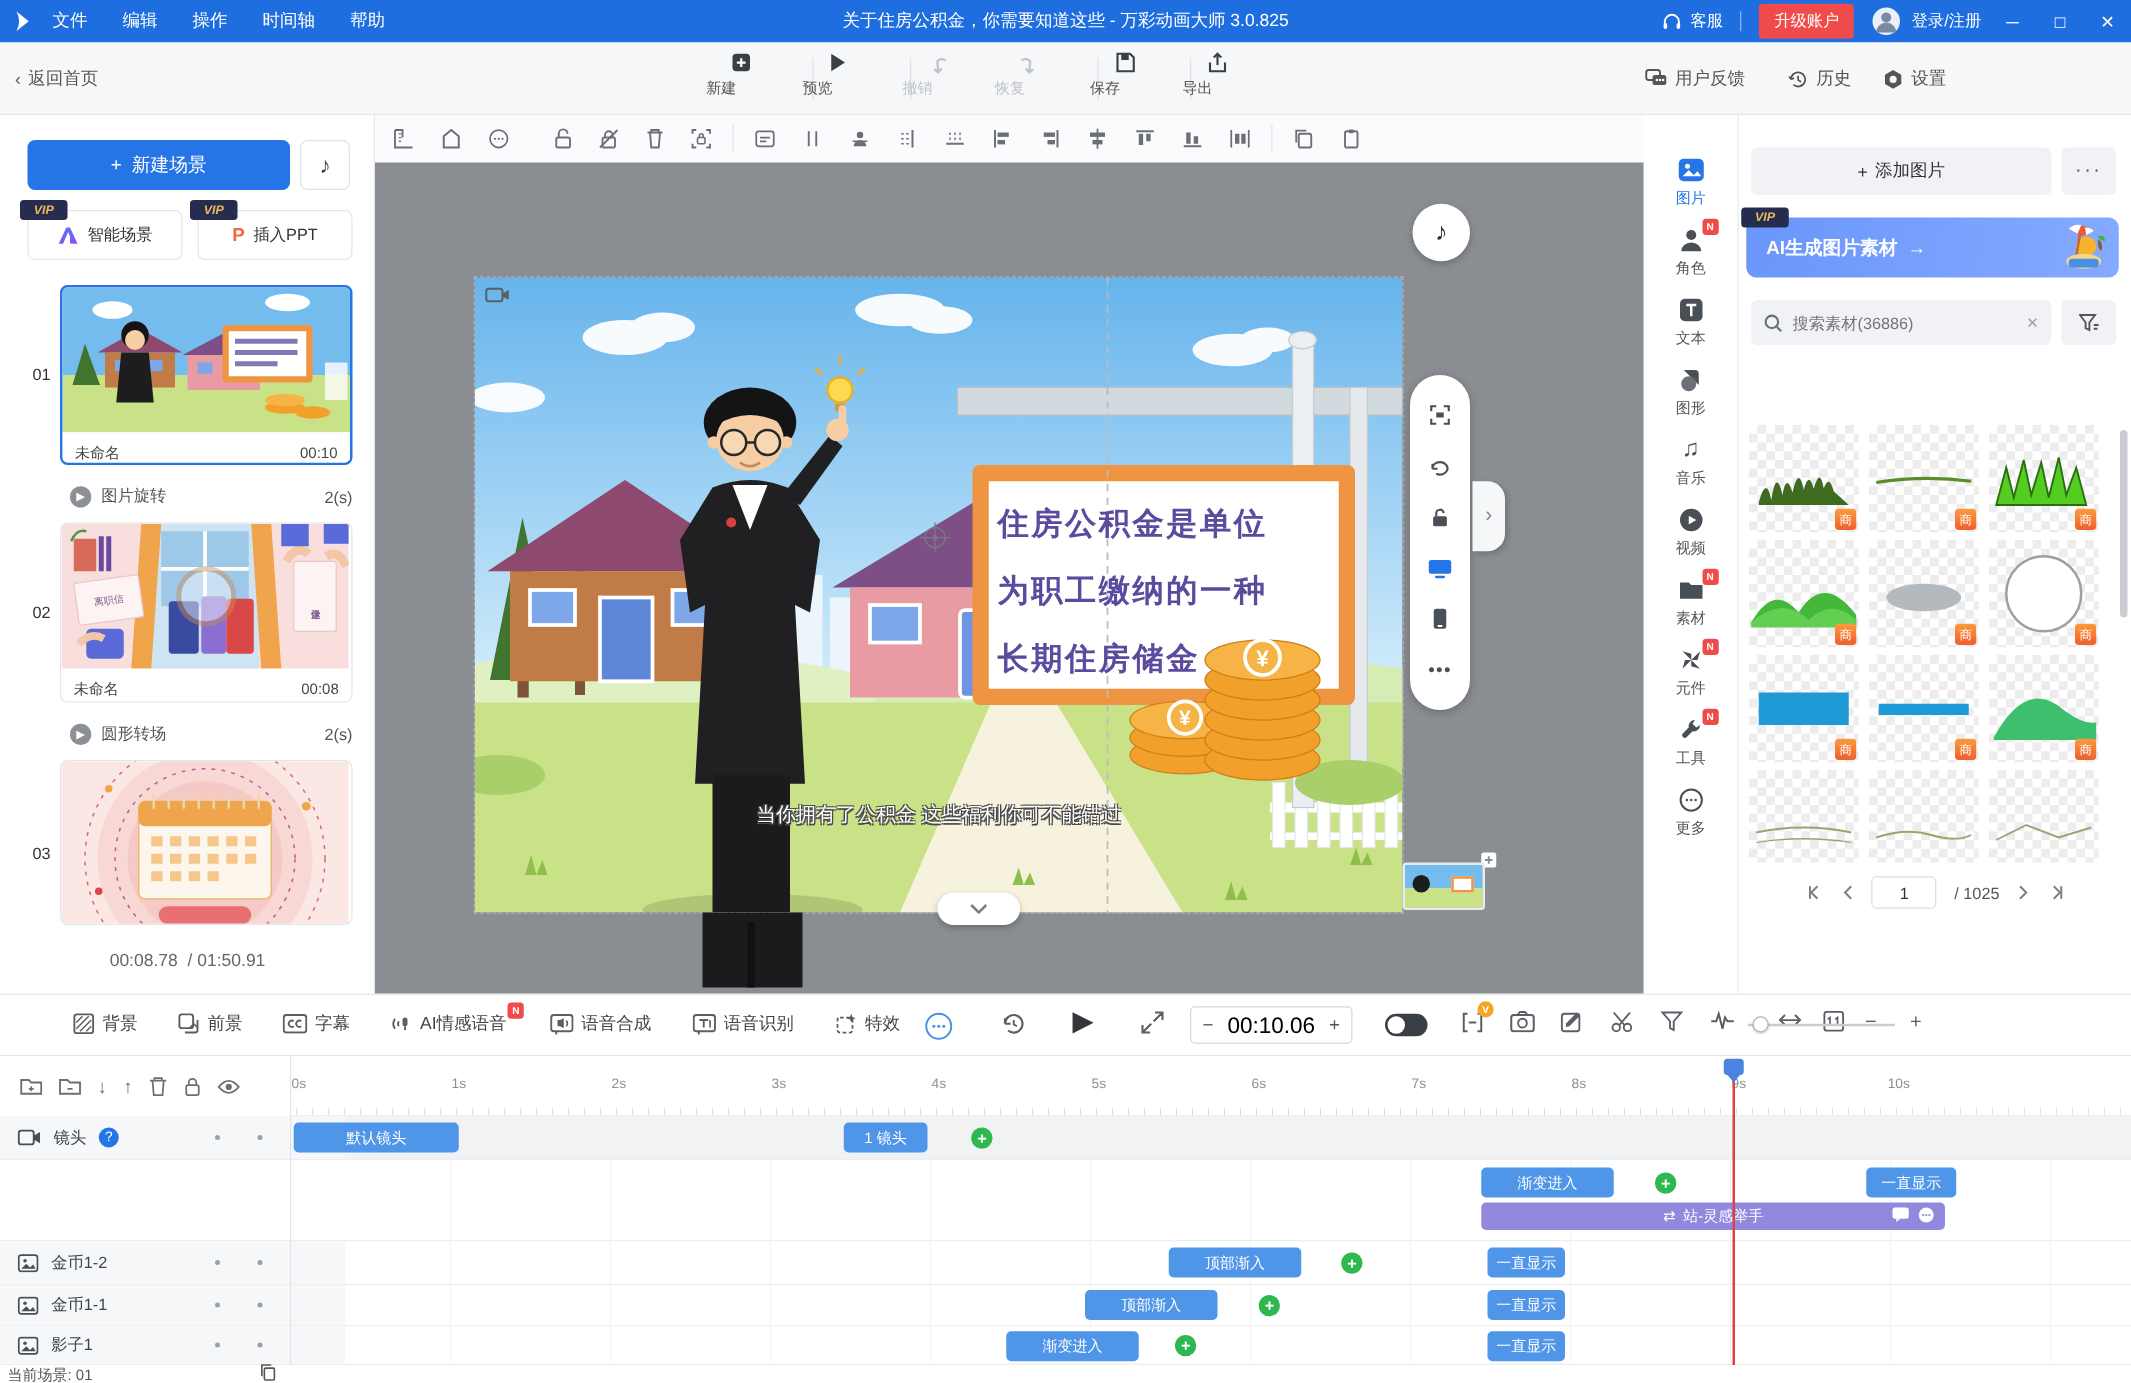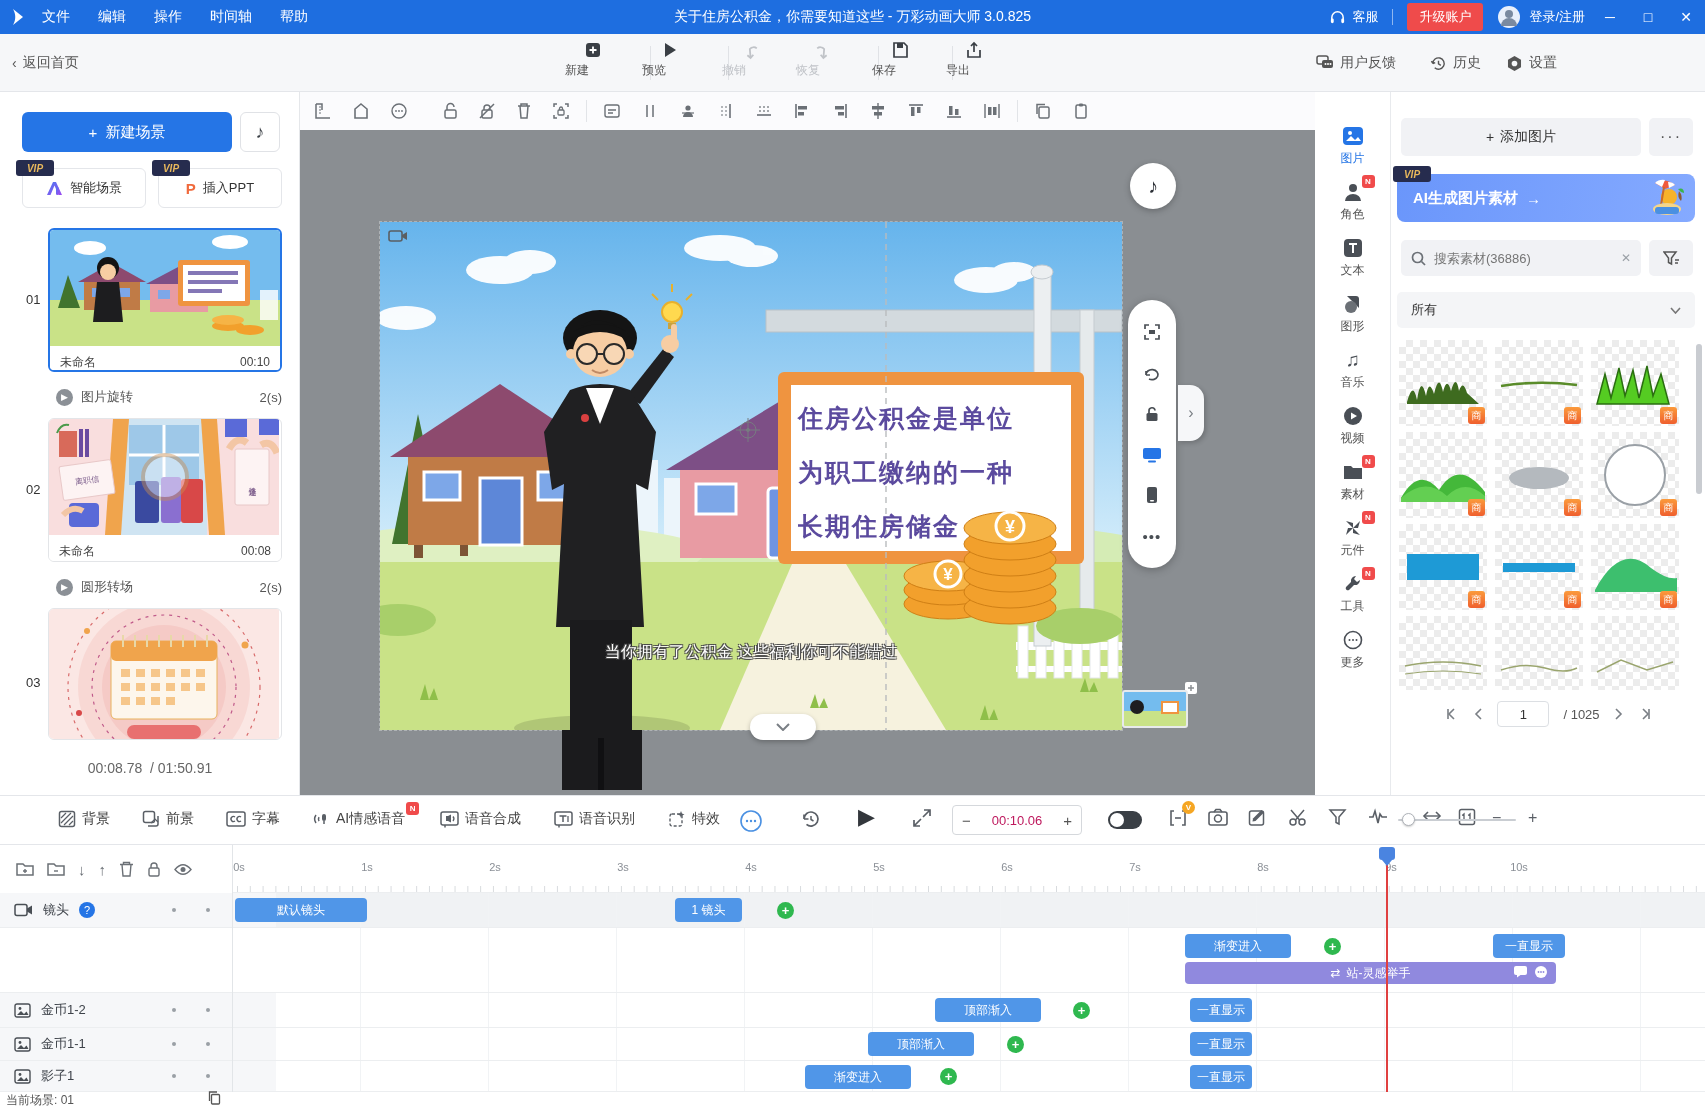--- a/index.html
+++ b/index.html
@@ -75,21 +75,21 @@
 .biz{position:absolute;right:2px;bottom:2px;width:17px;height:17px;border-radius:3px;background:linear-gradient(#fb9b3c,#ef5f2e);color:#fff;font-size:10px;display:flex;align-items:center;justify-content:center}
 #pager{position:absolute;left:0;top:604px;width:315px;height:36px;display:flex;align-items:center;justify-content:center;gap:14px;color:#7a7f85}
 #page-input{width:52px;height:26px;border:1px solid #dcdfe3;border-radius:4px;text-align:center;font-size:13px;color:#333;font-family:inherit}
 #page-total{font-size:13px;color:#555}
 #rp-scroll{position:absolute;right:3px;top:252px;width:6px;height:150px;border-radius:3px;background:#c9ccd1}
 
 #bottombar{position:absolute;left:0;top:795px;width:1705px;height:50px;background:#fff;border-top:1px solid #e4e6ea;border-bottom:1px solid #e4e6ea}
 .bitem{position:absolute;top:14px;display:flex;align-items:center;gap:6px;font-size:14px;color:#444}
 .bitem .ic{color:#5a5f66}
 #time-group{position:absolute;left:868px;top:9px;width:130px;height:30px;border:1px solid #d5d8dc;border-radius:4px;display:flex;align-items:center;justify-content:space-between;padding:0 9px;font-size:15px;color:#555}
-#time-val{font-size:13px;color:#be185d}
+#time-val{font-size:18px;color:#000000}
 #play-toggle{position:absolute;left:1022px;top:15px;width:34px;height:18px;border-radius:9px;background:#3a3f45}
 #play-toggle i{position:absolute;left:2px;top:2px;width:14px;height:14px;border-radius:50%;background:#fff}
 .ctl{position:absolute;top:12px;color:#5a5f66}
 #zoom-track{position:absolute;left:1398px;top:23px;width:118px;height:2px;background:#c9cdd2;border-radius:1px}
 #zoom-knob{position:absolute;left:1402px;top:17px;width:13px;height:13px;border-radius:50%;background:#fff;border:1px solid #aeb2b8;box-shadow:0 1px 2px rgba(0,0,0,.2)}
 .vbadge{position:absolute;right:-7px;top:-7px;width:13px;height:13px;border-radius:50%;background:#f5a623;color:#fff;font-size:8px;font-weight:bold;display:flex;align-items:center;justify-content:center}
 
 #timeline{position:absolute;left:0;top:845px;width:1705px;height:247px;background:#fff}
 #tl-label-col{position:absolute;left:0;top:0;width:233px;height:247px;border-right:1px solid #e2e5e8}
 #tl-hdr-icons{position:absolute;left:0;top:0;width:233px;height:48px;display:flex;align-items:center;gap:13px;padding-left:16px;color:#6b7076}
@@ -855,28 +855,20 @@
       </span>
     <input placeholder="搜索素材(36886)" style="">
     <span style="color:#9aa0a6;font-size:12px">✕</span>
   </div>
   <div id="filter-btn">
     <svg width="16" height="15" viewBox="0 0 16 15">
         <path d="M1 1 H13 L8.5 7 V13 L5.5 11.5 V7 Z" fill="none" stroke="#555" stroke-width="1.5"></path>
         <path d="M12 9 h4 M12 12 h3" stroke="#555" stroke-width="1.5"></path>
       </svg>
   </div>
-  <div id="all-dd">
-    <span>所有</span>
-    <span class="ti">
-        <svg width="11" height="7" viewBox="0 0 11 7">
-          <path d="M1 1 L5.5 6 L10 1" fill="none" stroke="#777" stroke-width="1.6"></path>
-        </svg>
-      </span>
-  </div>
 
   <div id="asset-grid">
     <div class="acell" style="left:0;top:0">
       <svg width="88" height="86" viewBox="0 0 88 86">
           <path d="M8 62 q6 -22 10 -2 q4 -26 9 -4 q3 -18 8 -2 q5 -22 9 -2 q4 -16 8 -1 q5 -18 8 0 q4 -12 8 2 L80 64 L8 64 Z" fill="#3e6b1f"></path>
         </svg>
       <span class="biz">商</span>
     </div>
     <div class="acell" style="left:96px;top:0">
       <svg width="88" height="86" viewBox="0 0 88 86">

